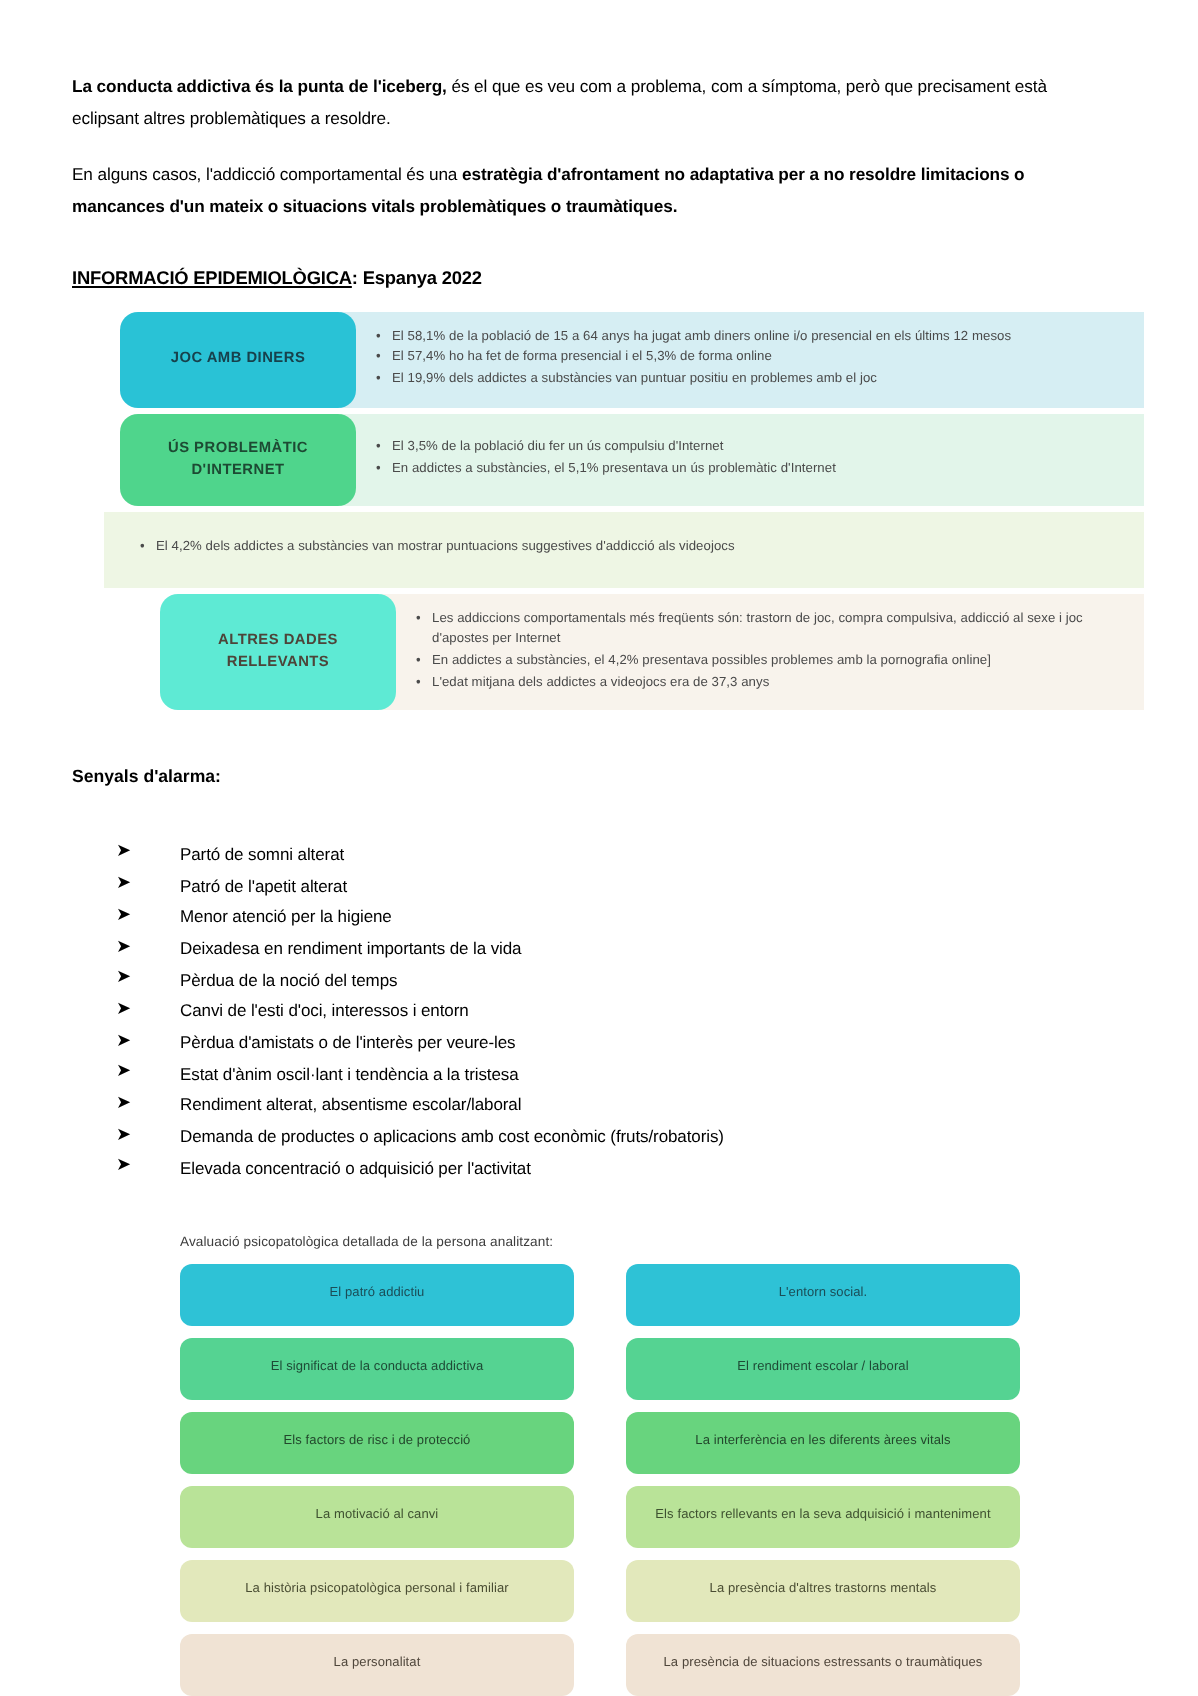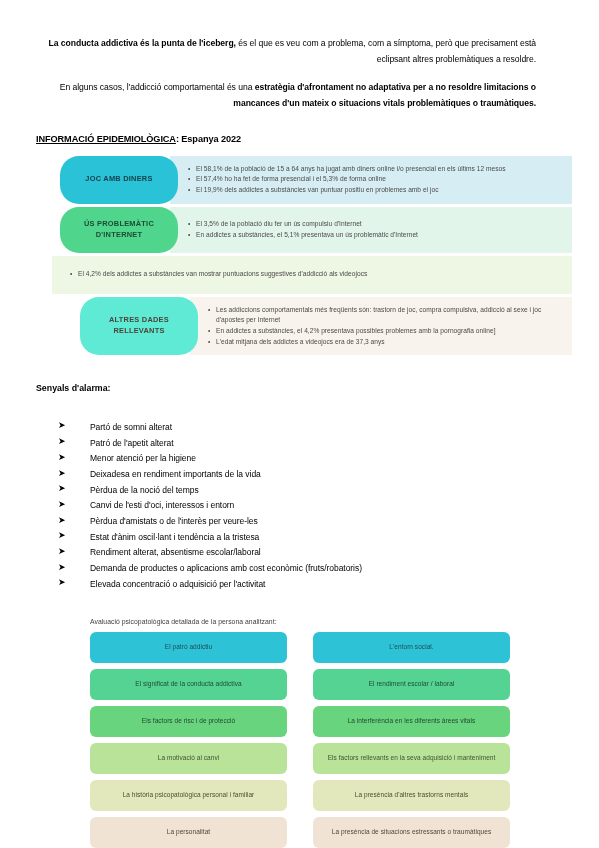--- a/index.html
+++ b/index.html
@@ -24,21 +24,20 @@
   }
 
   
   .intro-block { margin-top: 6px; }
   .para {
     font-size: 8.6px;
     line-height: 1.85;
     letter-spacing: -0.05px;
     margin: 0 0 12px 0;
     max-width: 500px;
-    text-align: right;
   }
   .para b { font-weight: 700; }
 
   
   .sec-heading {
     font-size: 9.2px;
     font-weight: 600;
     margin: 22px 0 12px 0;
     letter-spacing: -0.1px;
   }
@@ -51,21 +50,21 @@
   }
   .epi-row {
     display: flex;
     align-items: stretch;
     margin-bottom: 3px;
     position: relative;
   }
   .epi-label {
     width: 118px;
     flex: 0 0 118px;
-    border-radius: 19px;
+    border-radius: 9px;
     display: flex;
     align-items: center;
     justify-content: center;
     text-align: center;
     font-size: 7.4px;
     font-weight: 700;
     letter-spacing: 0.25px;
     color: #2f3a3f;
     line-height: 1.45;
     z-index: 2;

